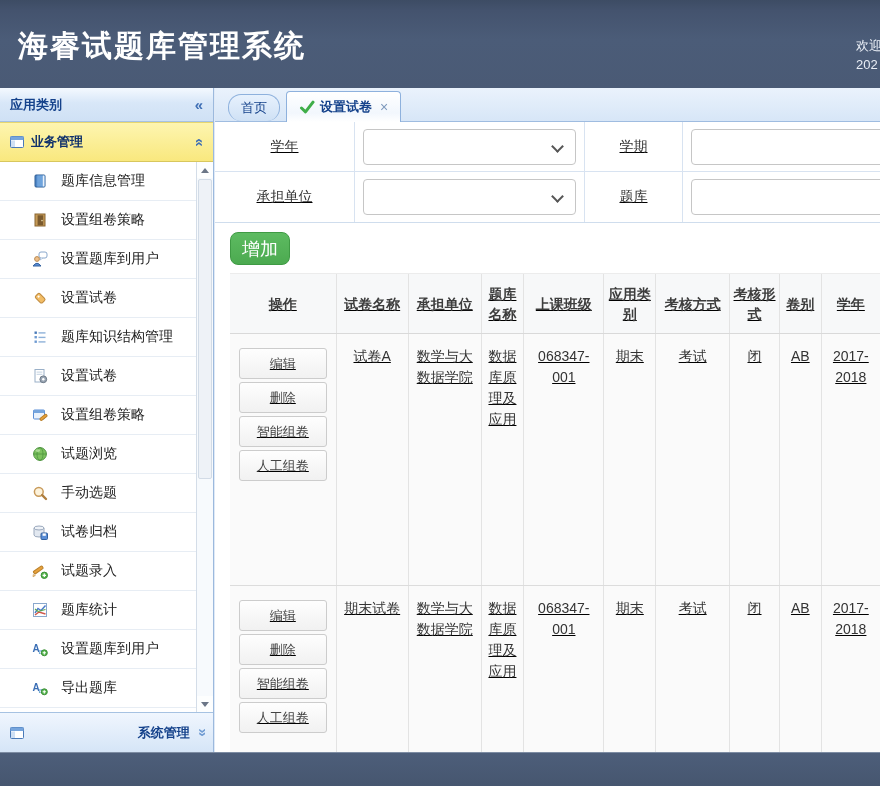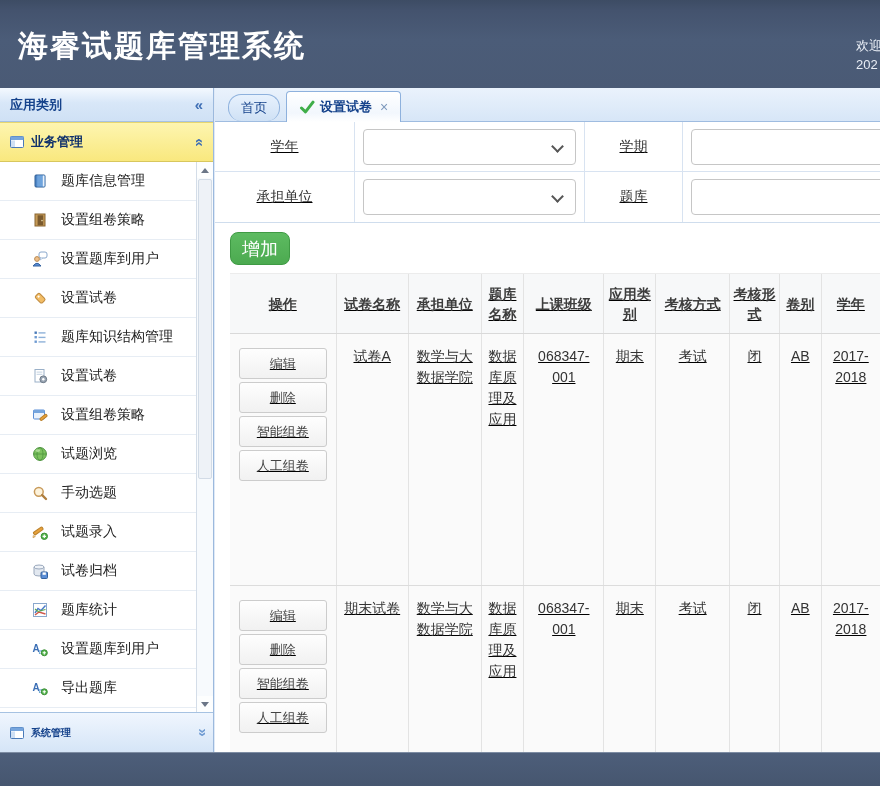--- a/index.html
+++ b/index.html
@@ -43,21 +43,21 @@
     display:flex; align-items:center; justify-content:center; cursor:pointer; }
   .sb-up { top:0; }  .sb-dn { bottom:0; }
   .tri-up { width:0; height:0; border-left:4px solid transparent; border-right:4px solid transparent;
     border-bottom:5px solid #6b7687; }
   .tri-dn { width:0; height:0; border-left:4px solid transparent; border-right:4px solid transparent;
     border-top:5px solid #6b7687; }
   .sb-thumb { position:absolute; left:1px; top:17px; width:14px; height:300px;
     background:#eef2f7; border:1px solid #d2dbe6; border-radius:2px; }
   .acc-system { height:40px; background:linear-gradient(#f0f6fe,#d5e5f7);
     border-top:1px solid #a6c2e2; display:flex; align-items:center; padding:0 9px; gap:6px; }
-  .acc-system .t { font-size:10px; font-weight:bold; color:#15428b; flex:1; }
+  .acc-system .t { font-size:13px; font-weight:bold; color:#15428b; flex:1;text-align:right; }
 
   
   .main { position:absolute; top:88px; left:215px; right:0; bottom:34px;
     background:#dfe9f6; overflow:hidden; }
   .tabstrip { position:relative; height:34px;
     background:linear-gradient(#eaf2fc,#d7e6f7); border-bottom:1px solid #9fbce0;
     display:flex; align-items:flex-end; padding-left:13px; gap:6px; }
   .tab { display:flex; align-items:center; gap:5px; border:1px solid #8eb1dd; border-bottom:none;
     border-radius:4px 4px 0 0; padding:0 12px; cursor:pointer; position:relative; }
   .tab-inactive { height:27px; background:linear-gradient(#e7f1fd,#cfe1f5);
@@ -225,36 +225,36 @@
         <div class="menu-item">
           <svg class="mi-icon" viewBox="0 0 16 16">
             <circle cx="6.8" cy="6.8" r="4.4" fill="#fdf3dc" stroke="#c89a5a" stroke-width="1.5"></circle>
             <line x1="10.2" y1="10.2" x2="14" y2="14" stroke="#b07f3e" stroke-width="2.4" stroke-linecap="round"></line>
           </svg>
           <span class="lbl">手动选题</span>
         </div>
 
         <div class="menu-item">
           <svg class="mi-icon" viewBox="0 0 16 16">
+            <path d="M2 4 L2 11 A5 2 0 0 0 12 11 L12 4" fill="#e2e8f0" stroke="#9aa8bc"></path>
+            <ellipse cx="7" cy="4" rx="5" ry="2" fill="#eef2f7" stroke="#9aa8bc"></ellipse>
+            <rect x="9" y="9" width="6.5" height="6.5" rx="1" fill="#5b8ed6" stroke="#33619e"></rect>
+            <rect x="10.6" y="9.4" width="3.2" height="2.4" fill="#ffffff"></rect>
+          </svg>
+          <span class="lbl">试卷归档</span>
+        </div>
+
+        <div class="menu-item">
+          <svg class="mi-icon" viewBox="0 0 16 16">
             <rect x="1" y="5.6" width="10.5" height="3" rx="0.8" fill="#e8a23c" stroke="#b97f28" transform="rotate(-35 6 7)"></rect>
             <path d="M1.2 11.6 L3.4 12.6 L1 13.8 Z" fill="#f5d9a8" stroke="#b97f28" stroke-width="0.5"></path>
             <circle cx="12.3" cy="12.3" r="3.2" fill="#56b54e" stroke="#3c8f36"></circle>
             <path d="M12.3 10.6 V14 M10.6 12.3 H14" stroke="#ffffff" stroke-width="1.2"></path>
           </svg>
           <span class="lbl">试题录入</span>
-        </div>
-
-        <div class="menu-item">
-          <svg class="mi-icon" viewBox="0 0 16 16">
-            <path d="M2 4 L2 11 A5 2 0 0 0 12 11 L12 4" fill="#e2e8f0" stroke="#9aa8bc"></path>
-            <ellipse cx="7" cy="4" rx="5" ry="2" fill="#eef2f7" stroke="#9aa8bc"></ellipse>
-            <rect x="9" y="9" width="6.5" height="6.5" rx="1" fill="#5b8ed6" stroke="#33619e"></rect>
-            <rect x="10.6" y="9.4" width="3.2" height="2.4" fill="#ffffff"></rect>
-          </svg>
-          <span class="lbl">试卷归档</span>
         </div>
 
         <div class="menu-item">
           <svg class="mi-icon" viewBox="0 0 16 16">
             <rect x="1.5" y="1.5" width="13" height="13" fill="#ffffff" stroke="#8aa8cc"></rect>
             <polyline points="3,11 6,6.5 9,8.5 13.5,3.5" fill="none" stroke="#4a7ac8" stroke-width="1.4"></polyline>
             <polyline points="3,13 7,10 13.5,12" fill="none" stroke="#d0594a" stroke-width="1.4"></polyline>
             <polyline points="3,7 6,9.5 13.5,7.5" fill="none" stroke="#5aa84a" stroke-width="1.1"></polyline>
           </svg>
           <span class="lbl">题库统计</span>

